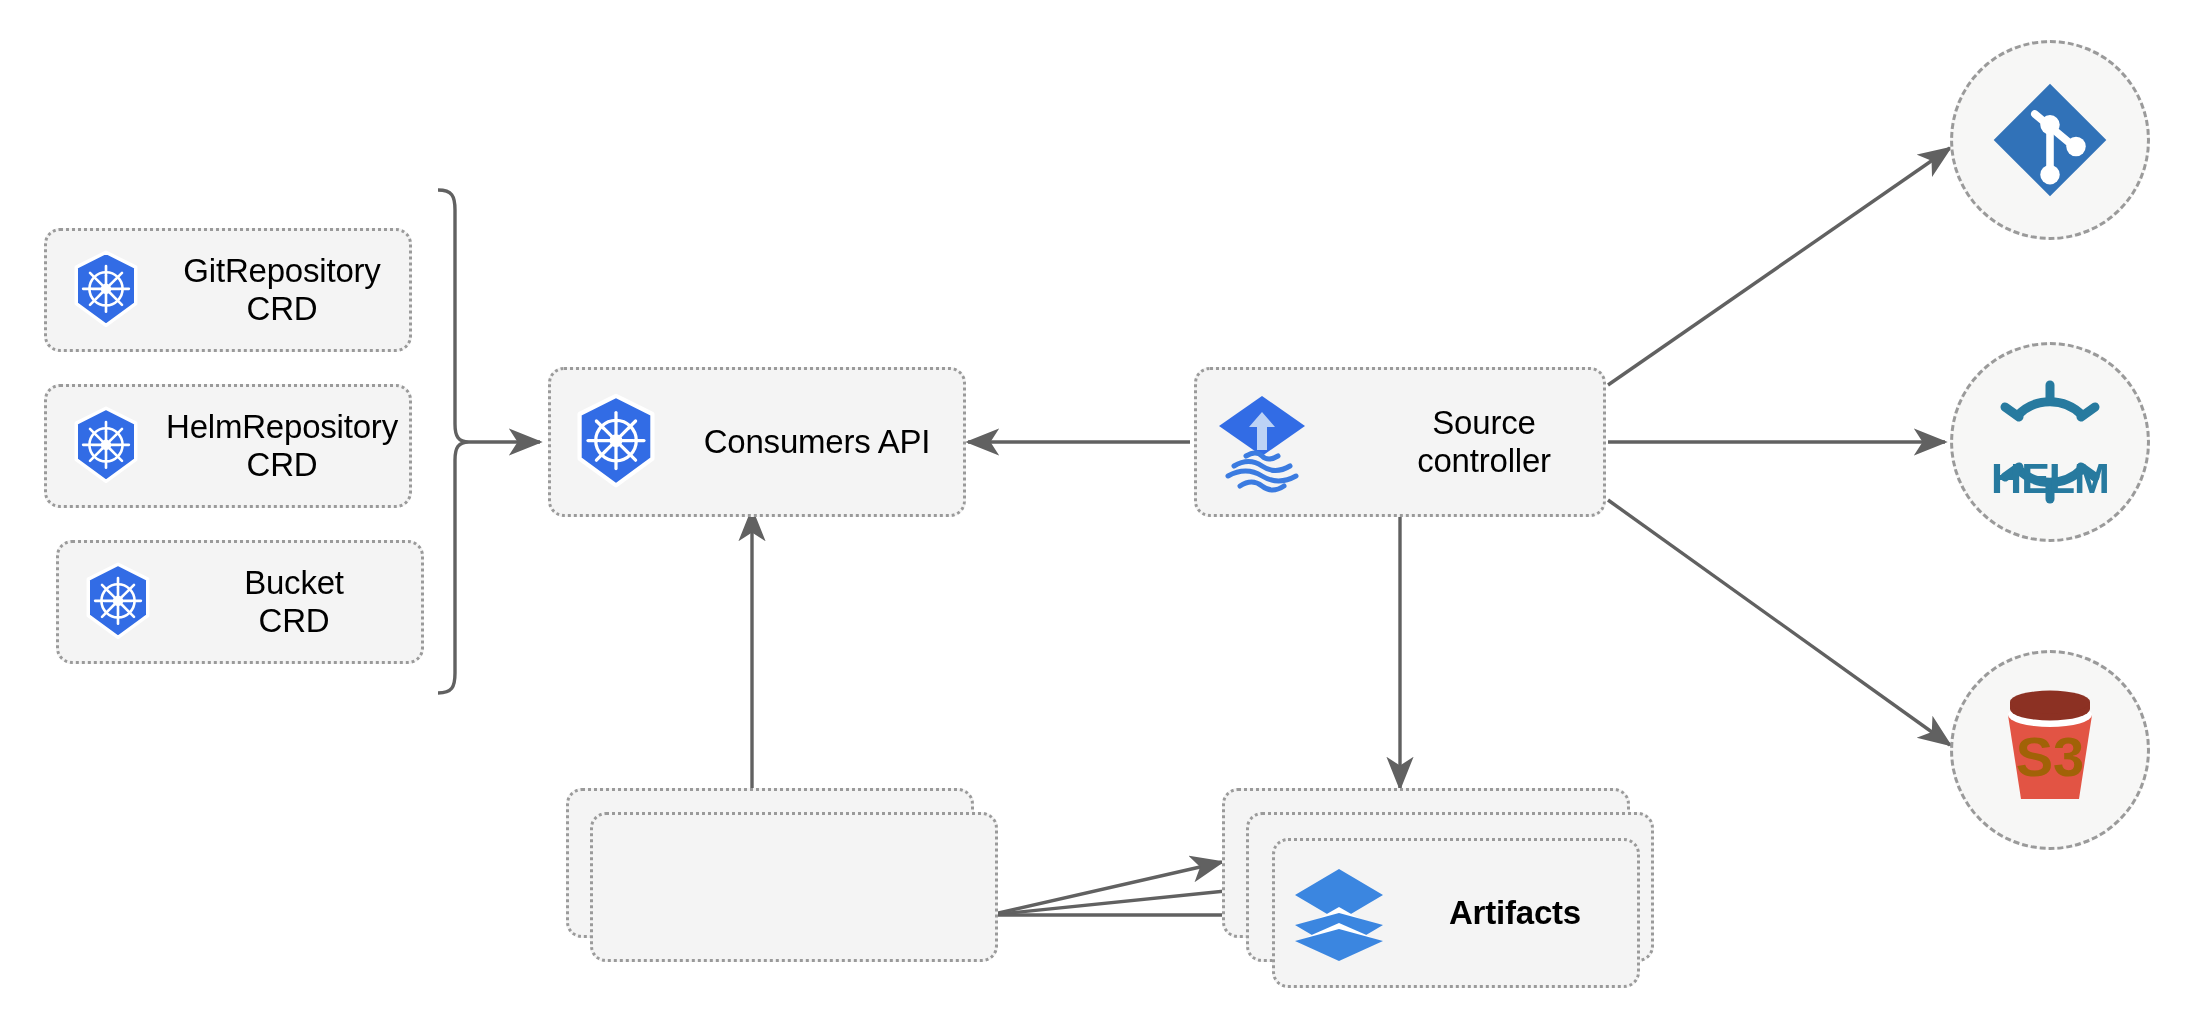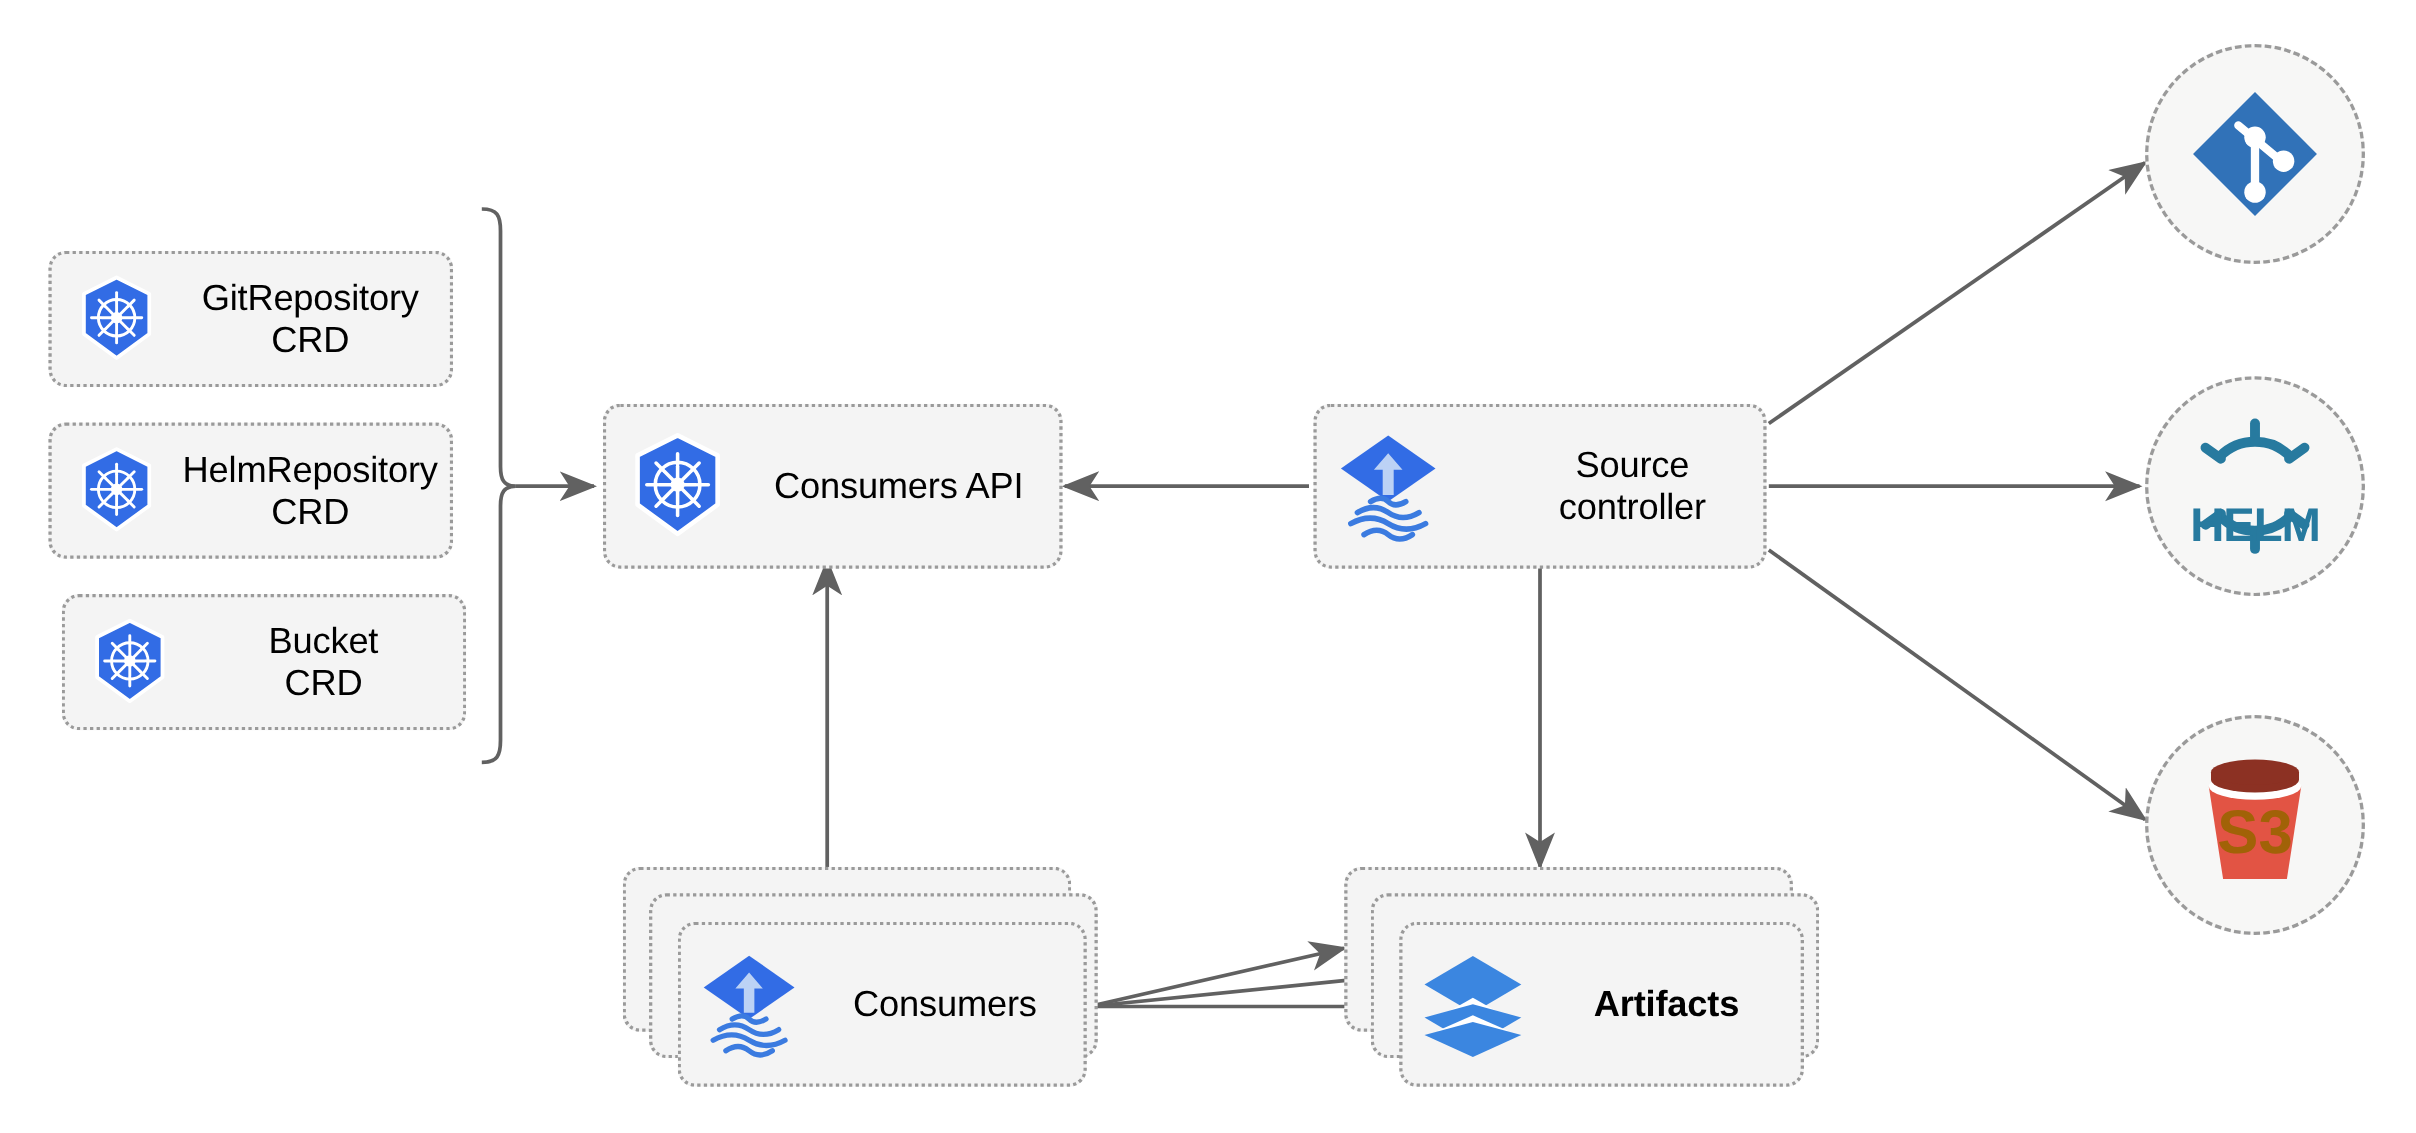--- a/index.html
+++ b/index.html
@@ -282,35 +282,20 @@
           <path d="M34 66 Q 44 60 50 66 Q 56 72 66 66"></path>
         </g>
       </svg>
     </span>
     <span class="label">Source
 controller</span>
   </div>
 
   <div class="stack-ghost" style="left:566px; top:788px; width:408px; height:150px;"></div>
   <div class="stack-ghost g2" style="left:590px; top:812px; width:408px; height:150px;"></div>
-  <div class="node" style="left:616px; top:838px; width:372px; height:150px;">
-    <span class="icon-slot" style="width:124px;">
-      <svg width="96" height="100" viewBox="0 0 100 104" aria-hidden="true">
-        <path d="M50 6 L93 36 L50 66 L7 36 Z" fill="#326ce5"></path>
-        <path d="M50 22 L63 37 L55 37 L55 60 L45 60 L45 37 L37 37 Z" fill="#bcd2f5"></path>
-        <g stroke="#3b7be0" stroke-width="5" fill="none" stroke-linecap="round">
-          <path d="M22 76 Q 37 67 50 76 Q 63 85 78 76"></path>
-          <path d="M16 86 Q 34 76 50 86 Q 66 96 84 86"></path>
-          <path d="M28 96 Q 40 88 50 96 Q 60 104 72 96"></path>
-          <path d="M34 66 Q 44 60 50 66 Q 56 72 66 66"></path>
-        </g>
-      </svg>
-    </span>
-    <span class="label">Consumers</span>
-  </div>
 
   <div class="stack-ghost" style="left:1222px; top:788px; width:408px; height:150px;"></div>
   <div class="stack-ghost g2" style="left:1246px; top:812px; width:408px; height:150px;"></div>
   <div class="node" style="left:1272px; top:838px; width:368px; height:150px;font-weight:bold;">
     <span class="icon-slot" style="width:128px;">
       <svg width="104" height="104" viewBox="0 0 104 104" aria-hidden="true">
         <path d="M52 8 L96 34 L52 60 L8 34 Z" fill="#3b86e0"></path>
         <path d="M52 46 L80 62 L52 78 L24 62 Z" fill="#ffffff"></path>
         <path d="M52 52 L96 64 L52 90 L8 64 Z" fill="#3b86e0"></path>
         <path d="M52 62 L84 76 L52 92 L20 76 Z" fill="#ffffff"></path>

